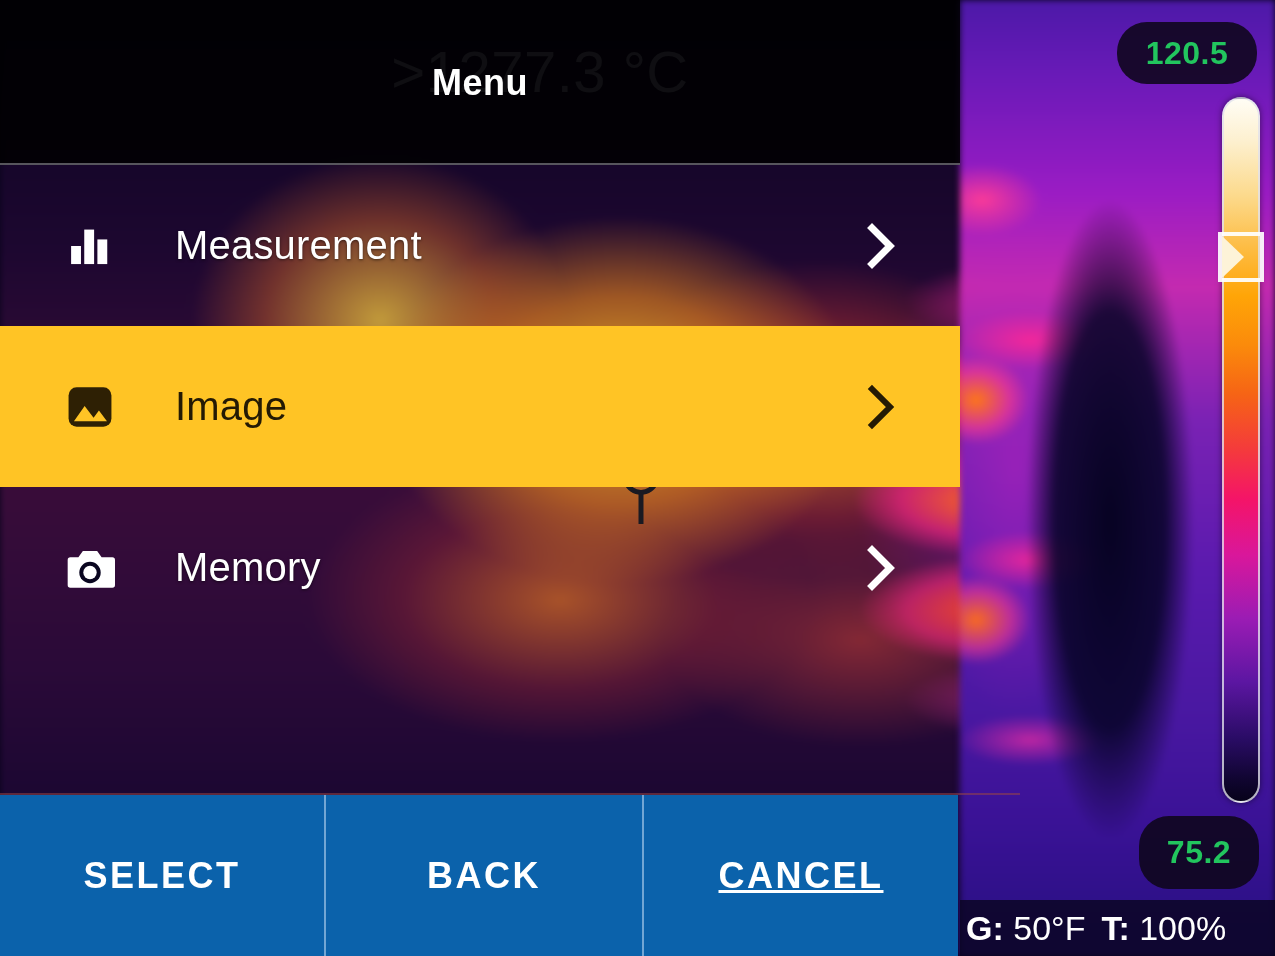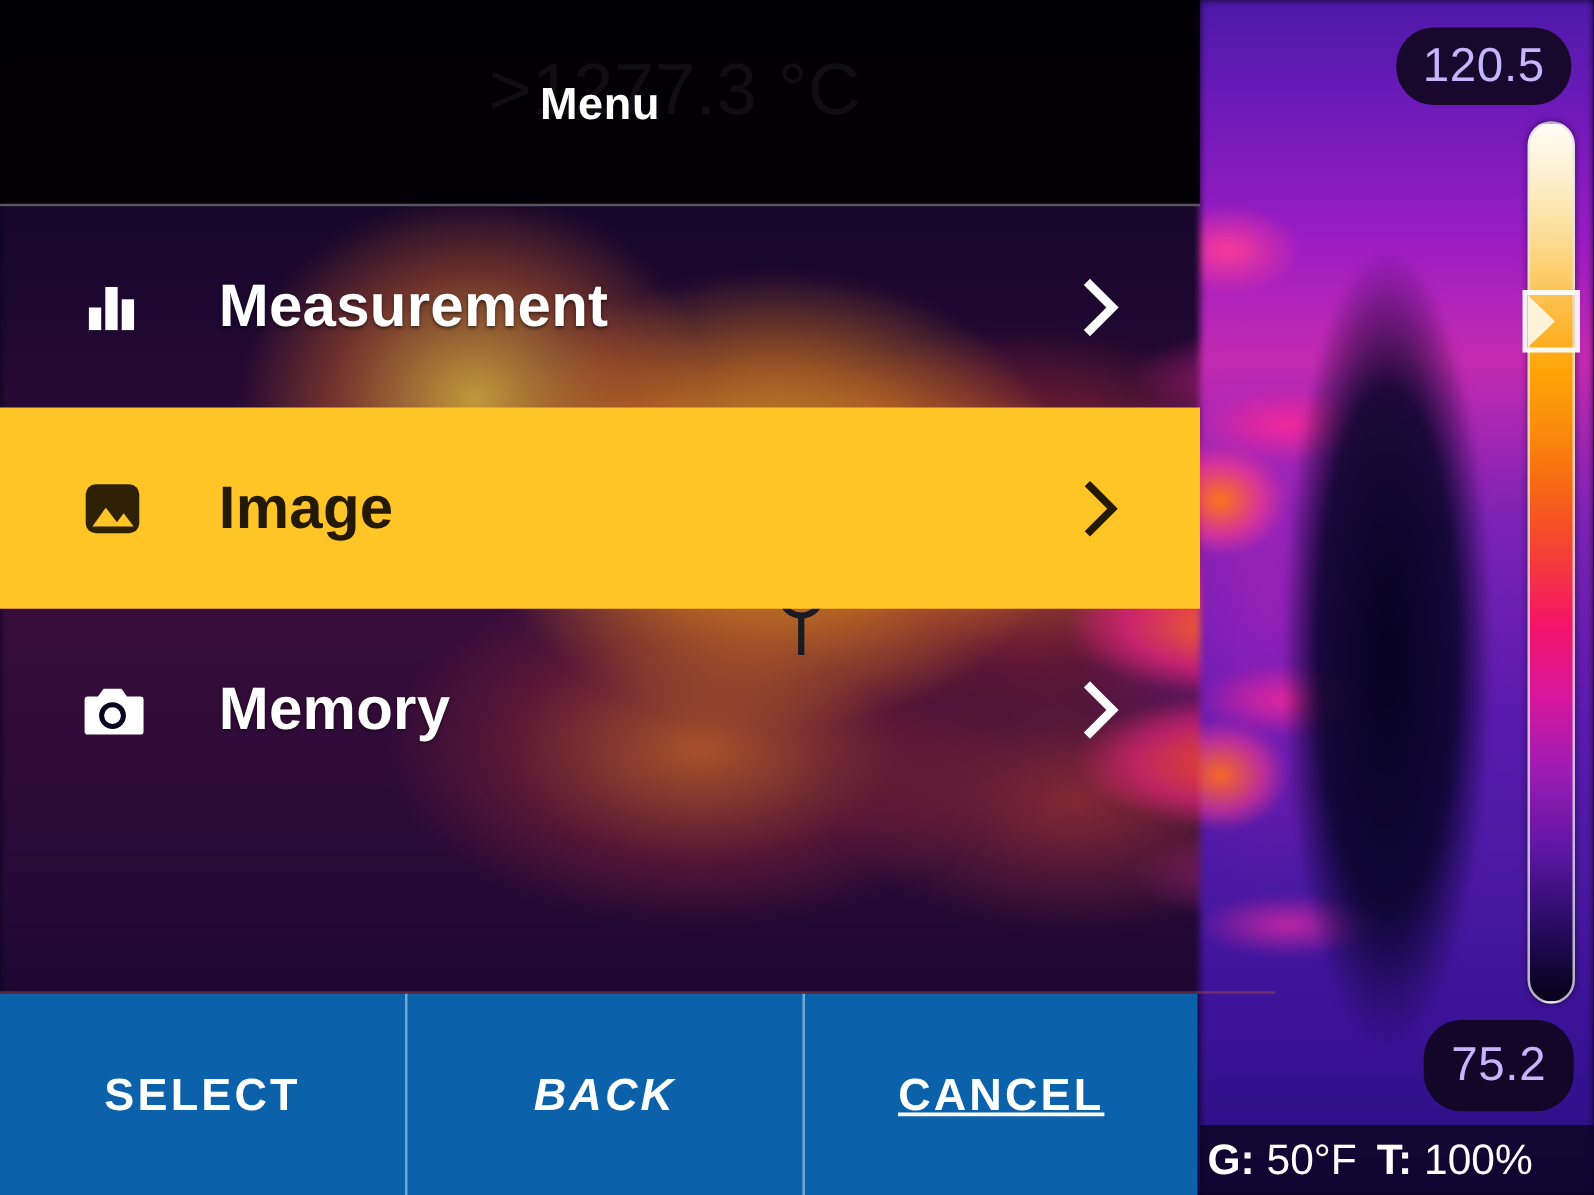--- a/index.html
+++ b/index.html
@@ -102,21 +102,21 @@
     pointer-events:none;
   }
 
   .row-icon {
     position:absolute; left:62px; top:50%; transform:translateY(-50%);
     width:56px; height:56px;
     display:flex; align-items:center; justify-content:center;
   }
   .row-label {
     position:absolute; left:175px;
-    font-size:48px; font-weight:700; color:#ffffff;
+    font-size:40px; font-weight:400; color:#ffffff;
     letter-spacing:0.2px;
     text-shadow:0 1px 3px rgba(0,0,0,0.55);
   }
   .menu-row.r1 .row-label { color:#241a04; text-shadow:none; }
   .row-chev {
     position:absolute; right:62px; top:50%; transform:translateY(-50%);
     width:34px; height:48px;
   }
   .chev-path { stroke:#ffffff; stroke-width:7; fill:none; stroke-linecap:square; stroke-linejoin:miter; }
   .menu-row.r1 .chev-path { stroke:#241a04; stroke-width:6; }
@@ -129,31 +129,31 @@
   }
   .btn {
     height:100%;
     display:flex; align-items:center; justify-content:center;
     background:#0B62AB;
     color:#ffffff;
     font-size:36px; font-weight:bold;
     letter-spacing:2.5px;
   }
   .btn.b0 { width:324px; }
-  .btn.b1 { width:320px; border-left:2px solid rgba(150,190,225,0.75); border-right:2px solid rgba(150,190,225,0.75);font-style:italic; }
+  .btn.b1 { width:320px; border-left:2px solid rgba(150,190,225,0.75); border-right:2px solid rgba(150,190,225,0.75); }
   .btn.b2 { width:314px;text-decoration:underline; }
 
   
   .temp-badge {
     position:absolute;
     background:rgba(14,6,26,0.88);
     border-radius:30px;
     display:flex; align-items:center; justify-content:center;
-    color:#c4b5fd; font-weight:normal;
-    font-size:38px;
+    color:#22c55e; font-weight:bold;
+    font-size:32px;
     letter-spacing:0.5px;
   }
   #badge-max { top:22px; left:1117px; width:140px; height:62px; }
   #badge-min { top:816px; left:1139px; width:120px; height:73px;text-align:center; }
 
   
   #scale-wrap {
     position:absolute; top:97px; left:1222px; width:38px; height:706px;
   }
   #scale-bar {

